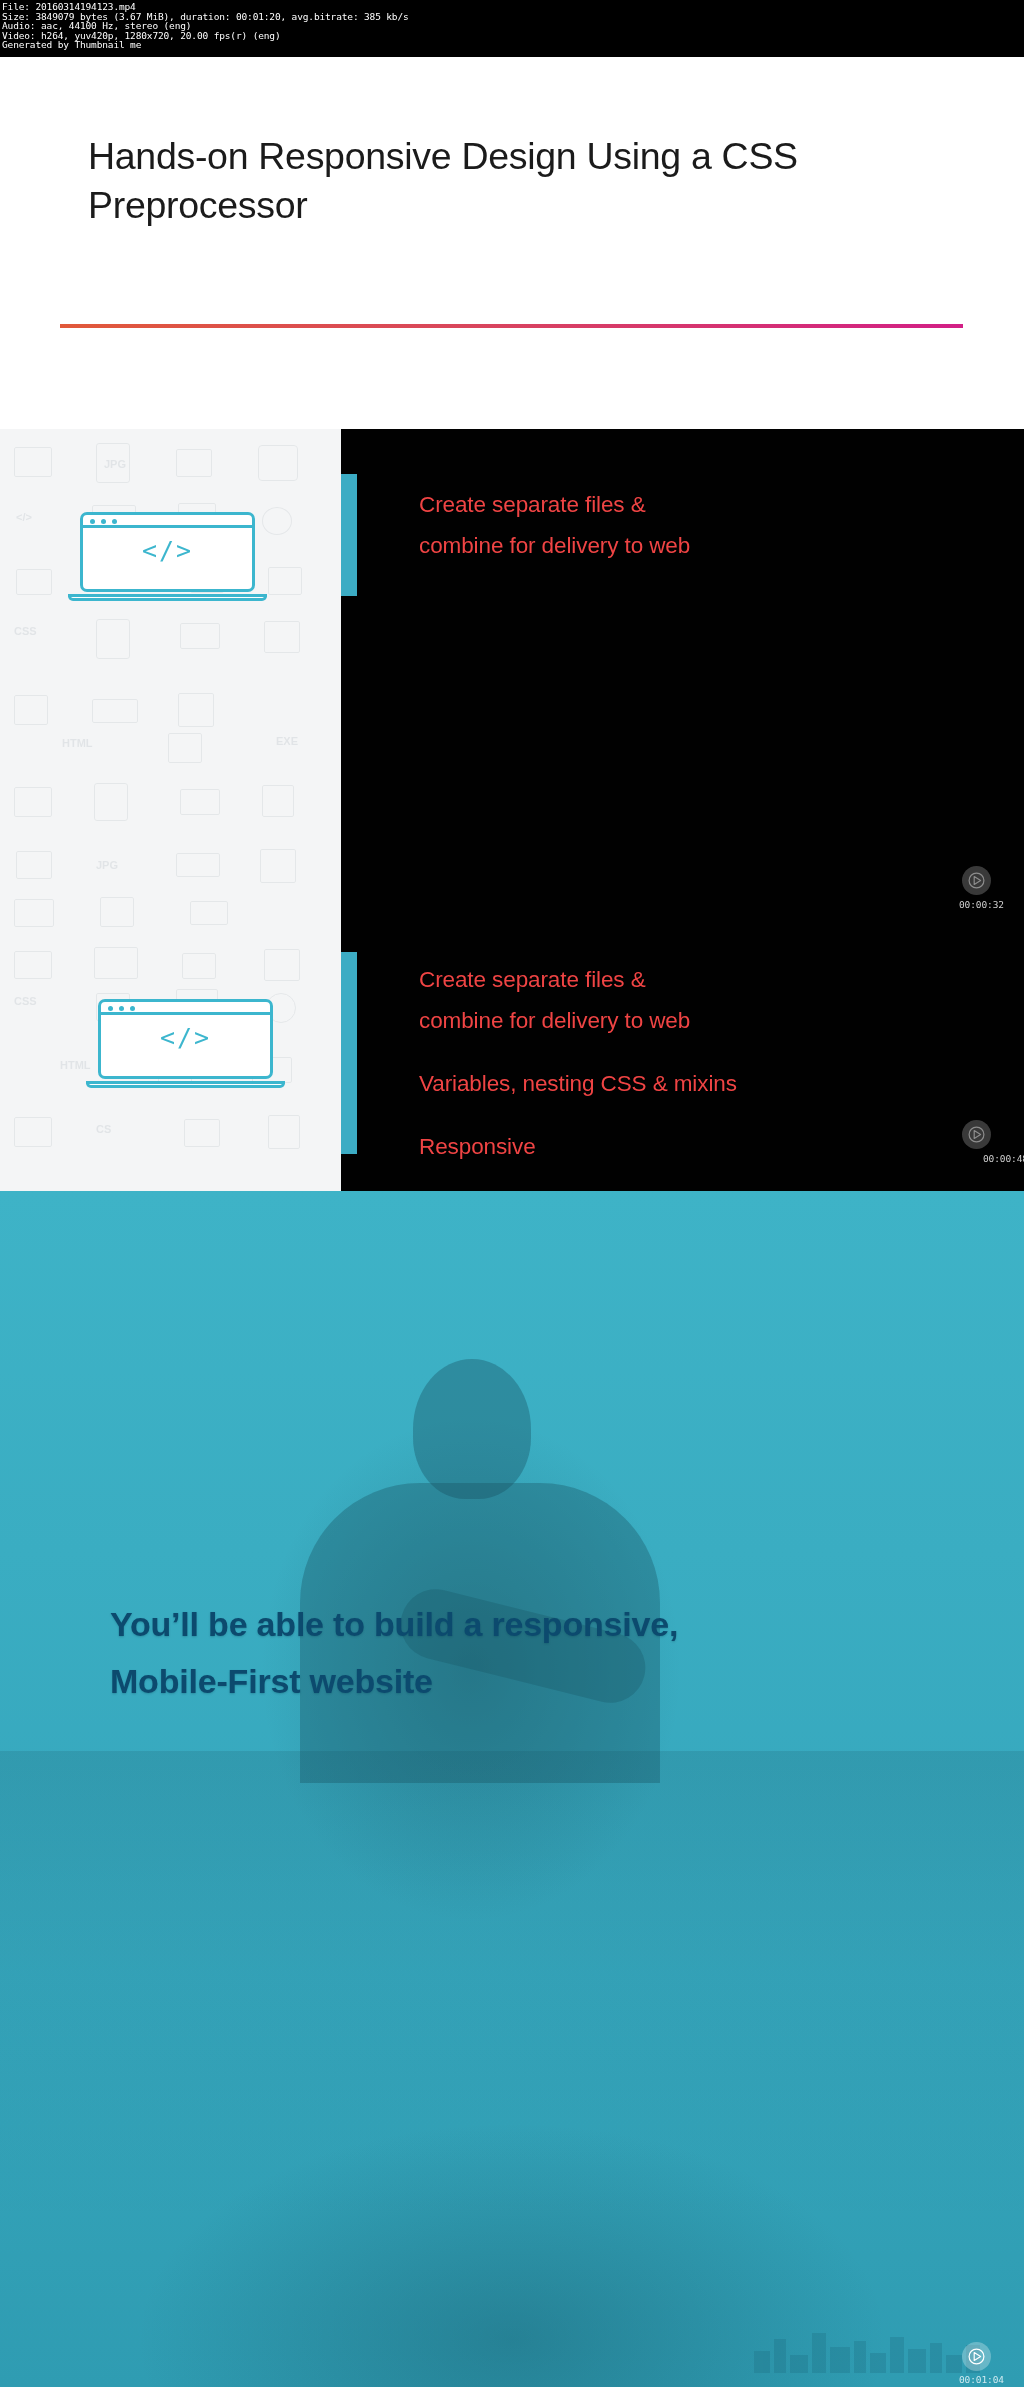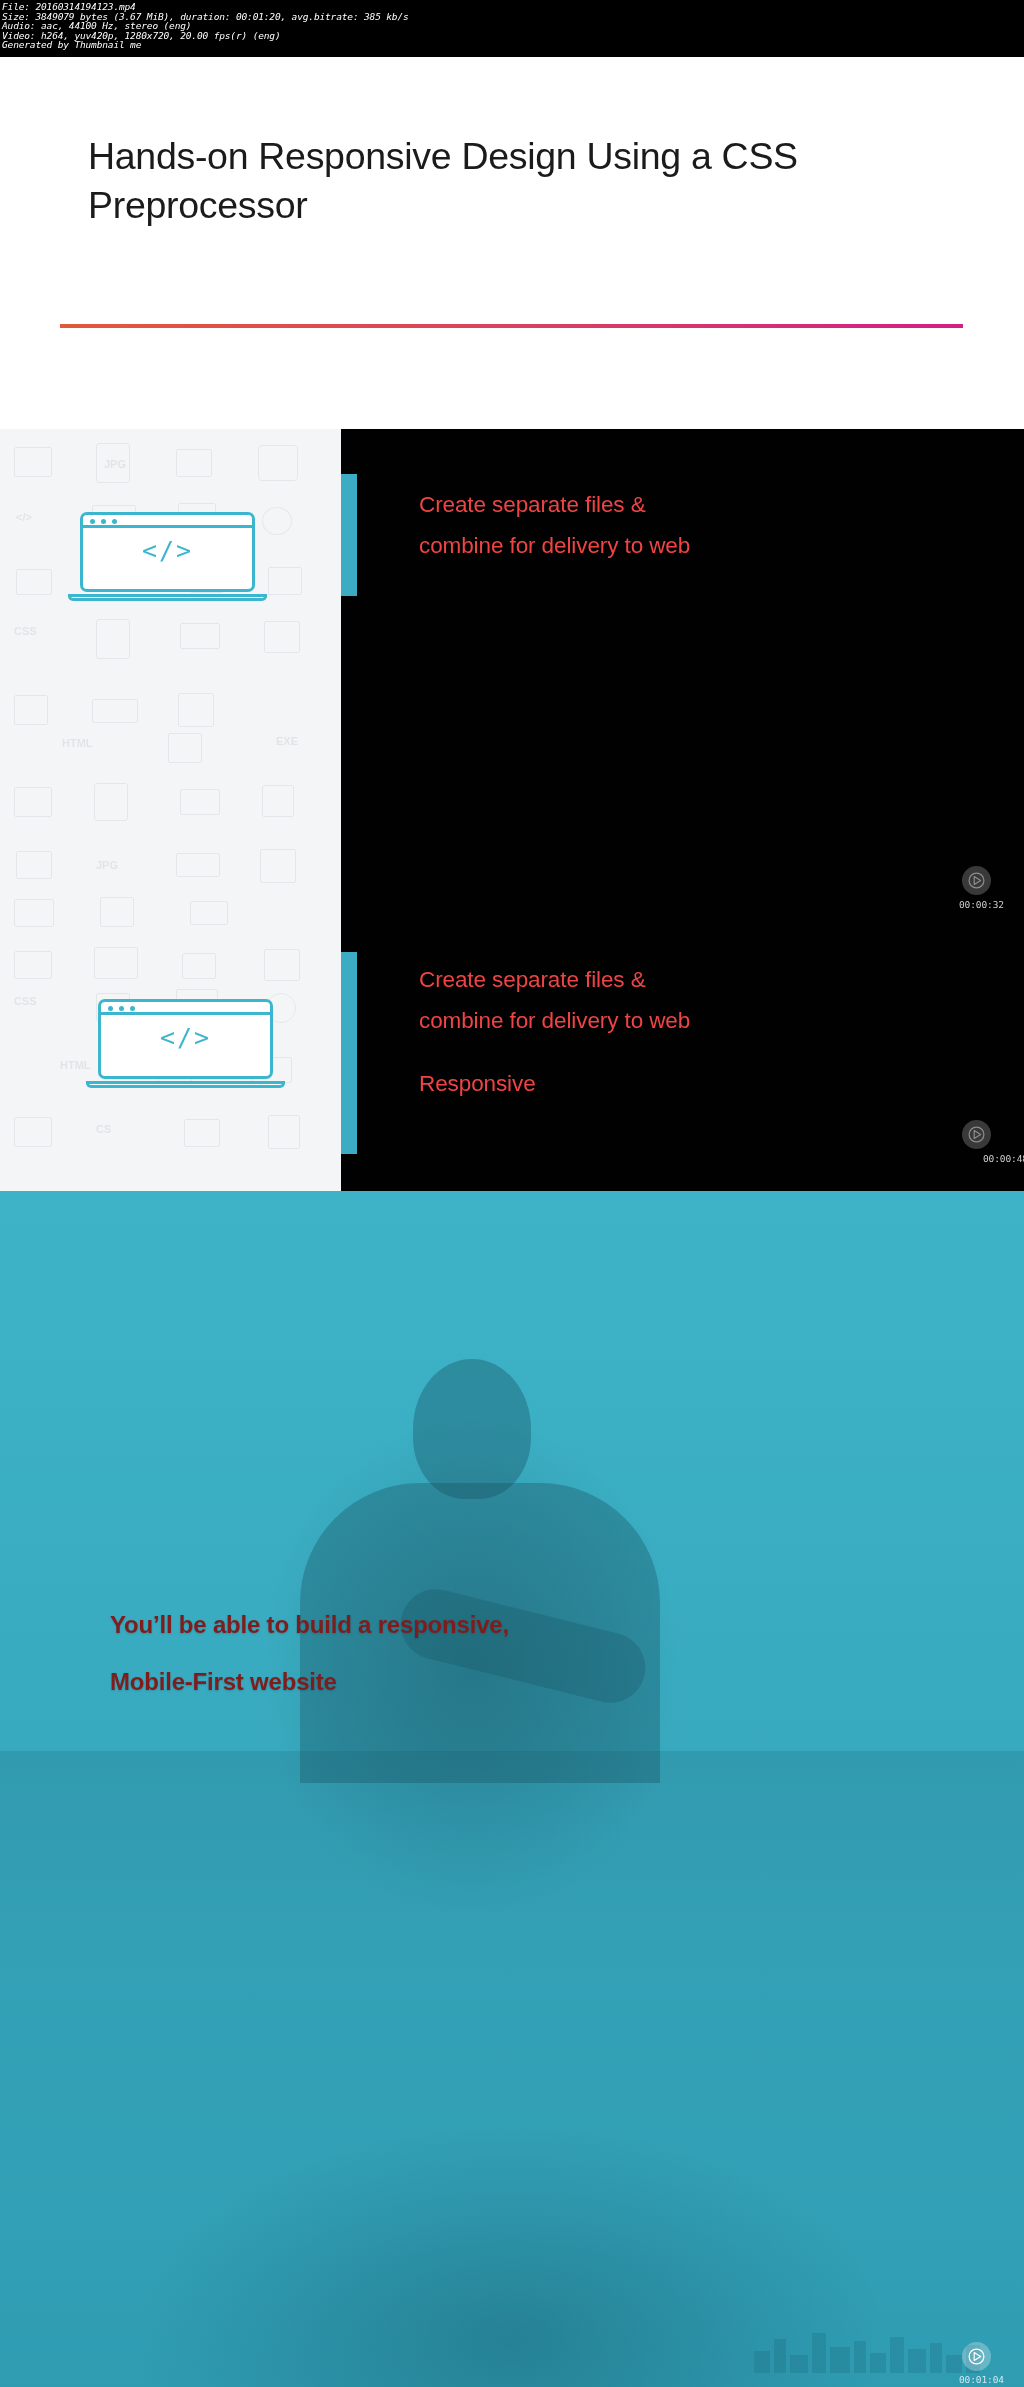--- a/index.html
+++ b/index.html
@@ -12,21 +12,21 @@
 
   
   #meta-strip{
     position:absolute; left:0; top:0; width:1024px; height:57px;
     background:#000000; color:#ffffff;
     font-family:"DejaVu Sans Mono","Liberation Mono",monospace;
     font-size:9.5px; line-height:9.6px;
     padding:2px 0 0 2px; box-sizing:border-box;
     letter-spacing:-0.15px; white-space:nowrap;
   }
-  #meta-strip .meta-line{display:block; height:9.6px;font-style:italic;}
+  #meta-strip .meta-line{display:block; height:9.6px;}
 
   
   #title-slide{
     position:absolute; left:0; top:57px; width:1024px; height:372px;
     background:#ffffff; overflow:hidden;
   }
   #slide-title{
     position:absolute; left:88px; top:75px; width:880px;
     font-size:37.5px; font-weight:400; color:#1b1b1b;
     line-height:49px; letter-spacing:-0.3px;
@@ -144,21 +144,21 @@
   }
   #outro .city{
     position:absolute; left:750px; bottom:14px; width:240px; height:50px;
     opacity:0.28;
   }
   #outro .city i{
     position:absolute; bottom:0; background:#1b6a7e; display:block;
   }
   #outro-text{
     position:absolute; left:110px; top:405px; width:830px;
-    color:#7f1d1d; font-size:24px; font-weight:700; line-height:57px;
+    color:#0c4a6e; font-size:34px; font-weight:700; line-height:57px;
     letter-spacing:-0.2px;
     text-shadow:0 1px 2px rgba(0,60,75,0.25);
   }
   #outro-text .l{display:block;}
 </style>
 </head>
 <body>
 
 <div id="meta-strip">
   <span class="meta-line">File: 20160314194123.mp4</span>
@@ -281,20 +281,23 @@
     </div>
   </div>
   <div class="pane-right">
     <div class="accent-bar" style="top:15px; height:202px;"></div>
     <div class="bullets" style="top:22px;">
       <div class="b">
         <span class="l">Create separate files &amp;</span>
         <span class="l">combine for delivery to web</span>
       </div>
       <div class="b">
+        <span class="l">Variables, nesting CSS &amp; mixins</span>
+      </div>
+      <div class="b">
         <span class="l">Responsive</span>
       </div>
     </div>
   </div>
   <div class="play-badge" style="left:962px; top:183px;">
     <svg width="17" height="17" viewBox="0 0 17 17" aria-hidden="true">
       <circle cx="8.5" cy="8.5" r="7.4" fill="none" stroke="#8d8d8d" stroke-width="1.2"></circle>
       <path d="M6.2 4.6 L12.6 8.5 L6.2 12.4 Z" fill="none" stroke="#8d8d8d" stroke-width="1.2" stroke-linejoin="round"></path>
     </svg>
   </div>

